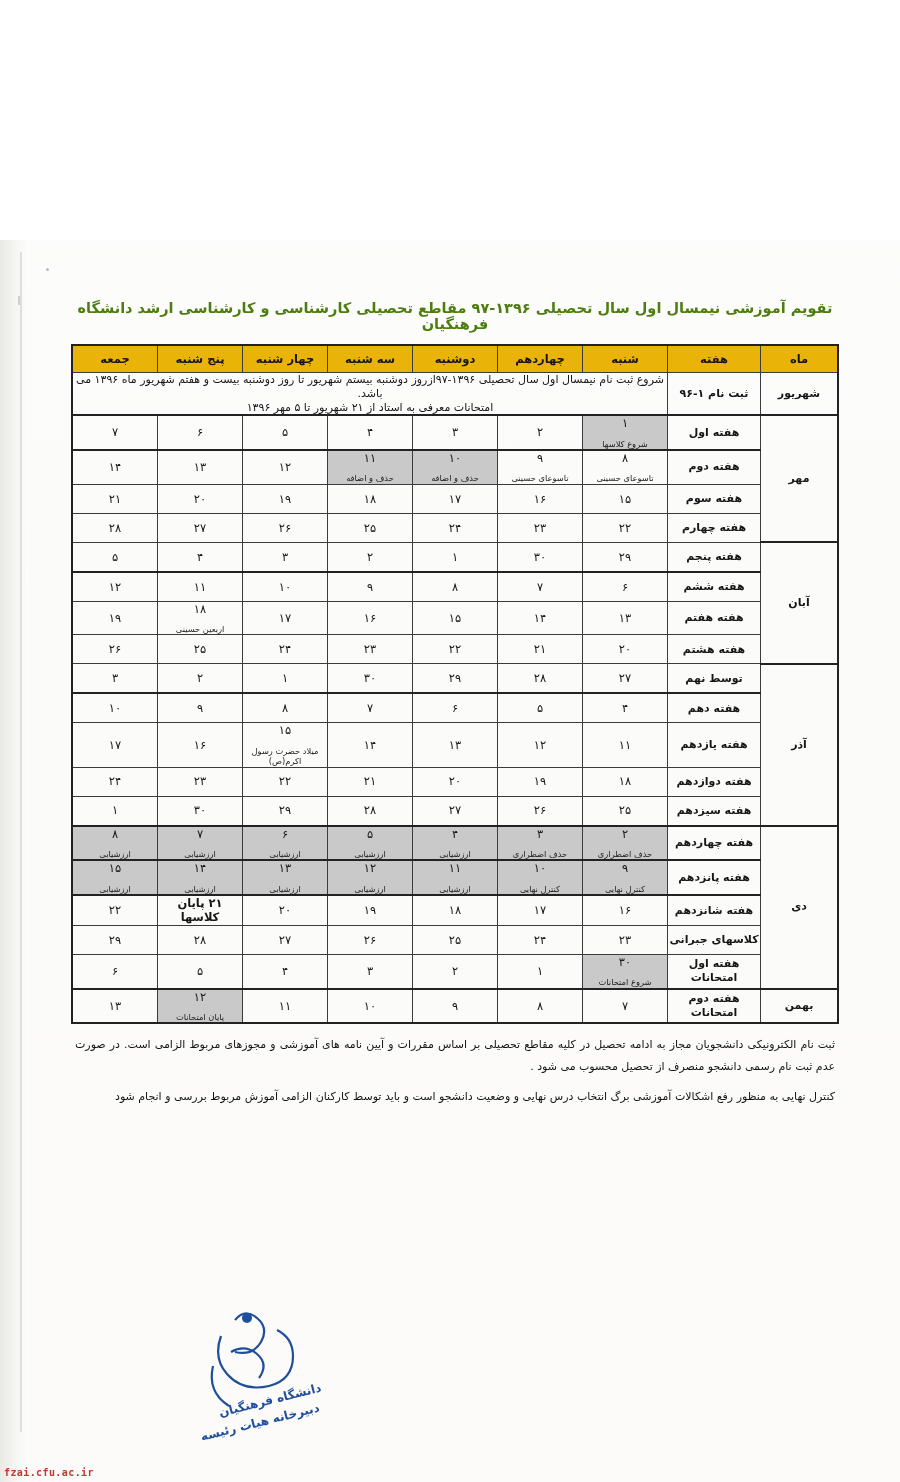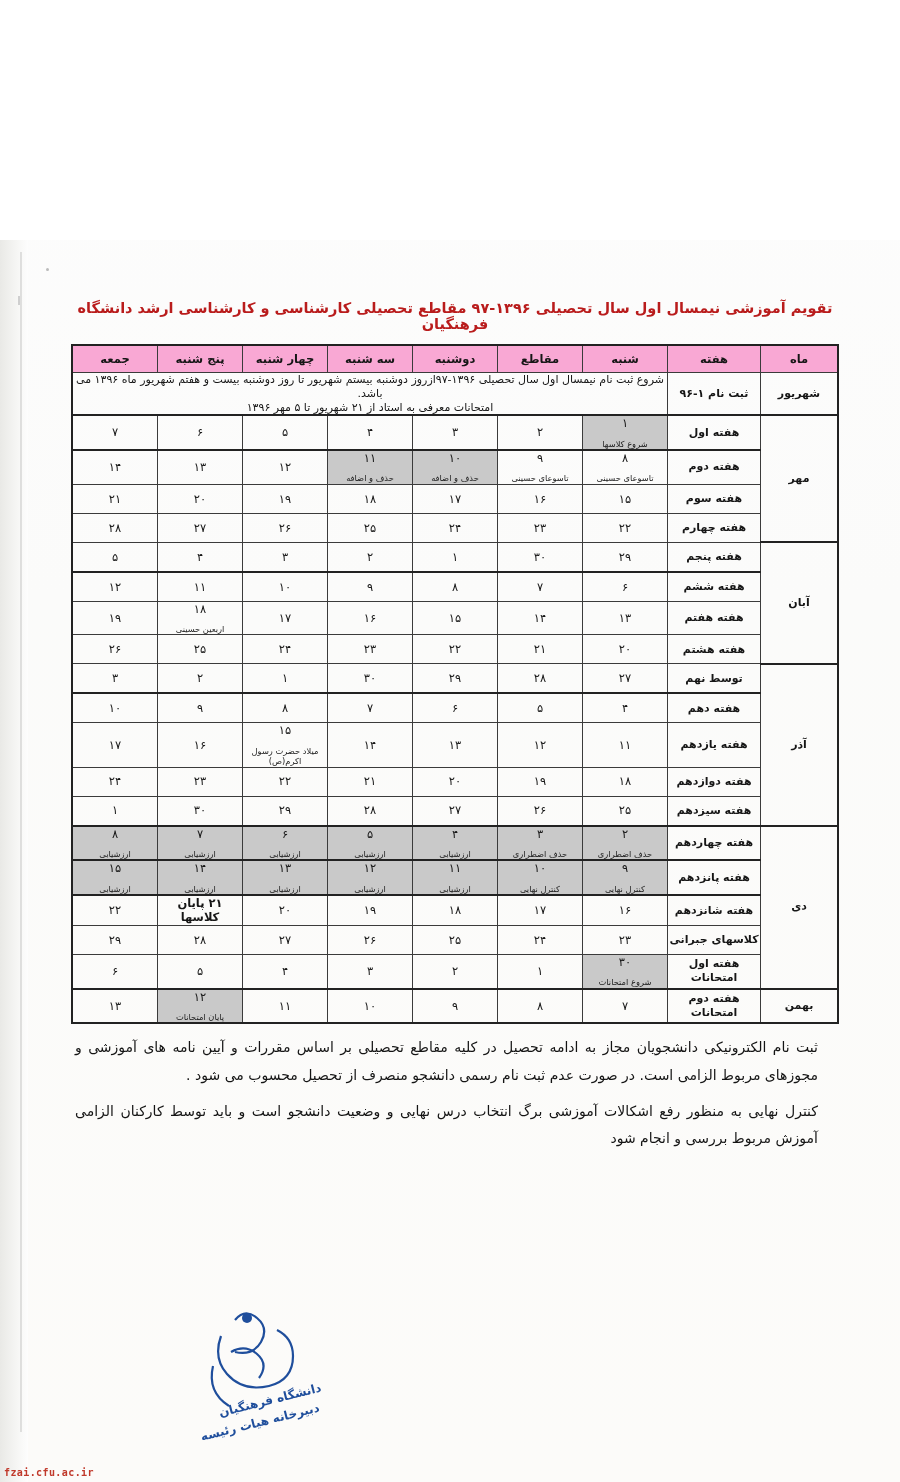--- a/index.html
+++ b/index.html
@@ -34,21 +34,21 @@
   .doc{
     position:absolute;
     left:60px;top:300px;width:790px;
   }
   h1.title{
     font-size:14.5px;
     font-weight:bold;
     text-align:center;
     margin:0 0 12px 0;
     letter-spacing:0;
-    color:#b91c1c;
+    color:#4d7c0f;
     direction:rtl;
   }
   table.cal{
     border-collapse:collapse;
     width:760px;
     margin:0 auto;
     table-layout:fixed;
     direction:rtl;
   }
   table.cal td,table.cal th{
@@ -58,21 +58,21 @@
     font-size:11px;
     padding:0;
     height:28px;
     line-height:1.25;
     color:#161616;
   }
   table.cal thead th{
     font-weight:bold;
     font-size:11.5px;
     height:26px;
-    background:#f9a8d4;
+    background:#eab308;
   }
   .col-month{width:76px;margin-top:29px;}
   .col-week{width:92px;}
   .col-day{width:84px;}
 
   td.month{
     font-weight:bold;
     font-size:13px;
   }
   td.week{
@@ -90,22 +90,22 @@
   .daysub{display:block;font-size:8.3px;margin-top:8px;color:#222;}
   td.shade{background:#c9c9c9;}
   tr.thickbot td{border-bottom:2.4px solid #222;}
   .outer{border:2.5px solid #222;}
 
   .footnotes{
     width:760px;margin:10px auto 0 auto;
     direction:rtl;
   }
   .footnotes p{
-    margin:0 17px 9px 0;
-    font-size:14px;
+    margin:0 0 9px 0;
+    font-size:11px;
     line-height:1.95;
     text-align:justify;
     color:#141414;
   }
   .stamp{
     position:absolute;
     left:175px;top:1300px;
     width:190px;height:150px;
     color:#1f4e9c;
   }
@@ -130,21 +130,21 @@
 <div class="doc">
 
   <h1 class="title">تقویم آموزشی نیمسال اول سال تحصیلی ۱۳۹۶-۹۷ مقاطع تحصیلی کارشناسی و کارشناسی ارشد دانشگاه فرهنگیان</h1>
 
   <table class="cal outer" id="cal">
     <thead>
       <tr>
         <th class="col-month">ماه</th>
         <th class="col-week">هفته</th>
         <th class="col-day">شنبه</th>
-        <th class="col-day">مقاطع</th>
+        <th class="col-day">چهاردهم</th>
         <th class="col-day">دوشنبه</th>
         <th class="col-day">سه شنبه</th>
         <th class="col-day">چهار شنبه</th>
         <th class="col-day">پنج شنبه</th>
         <th class="col-day">جمعه</th>
       </tr>
     </thead>
     <tbody id="cal-body">
         <tr class="thickbot">
           <td class="month" rowspan="1">شهریور</td>

